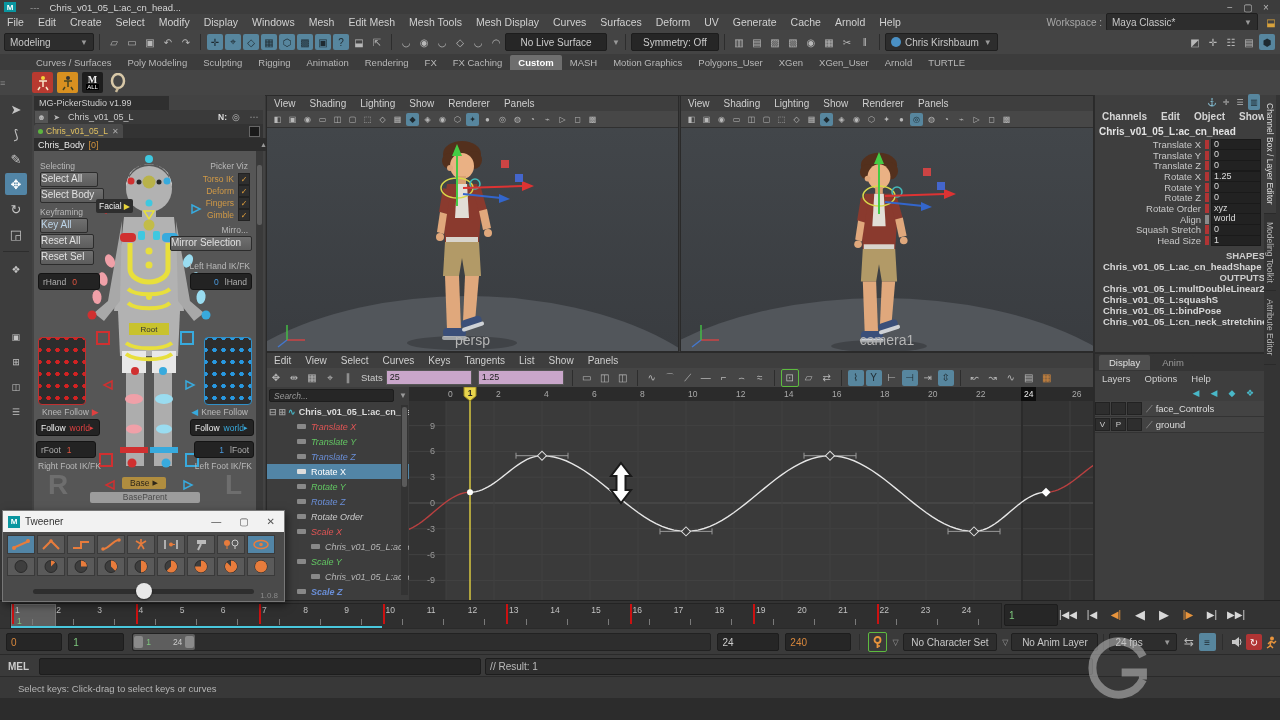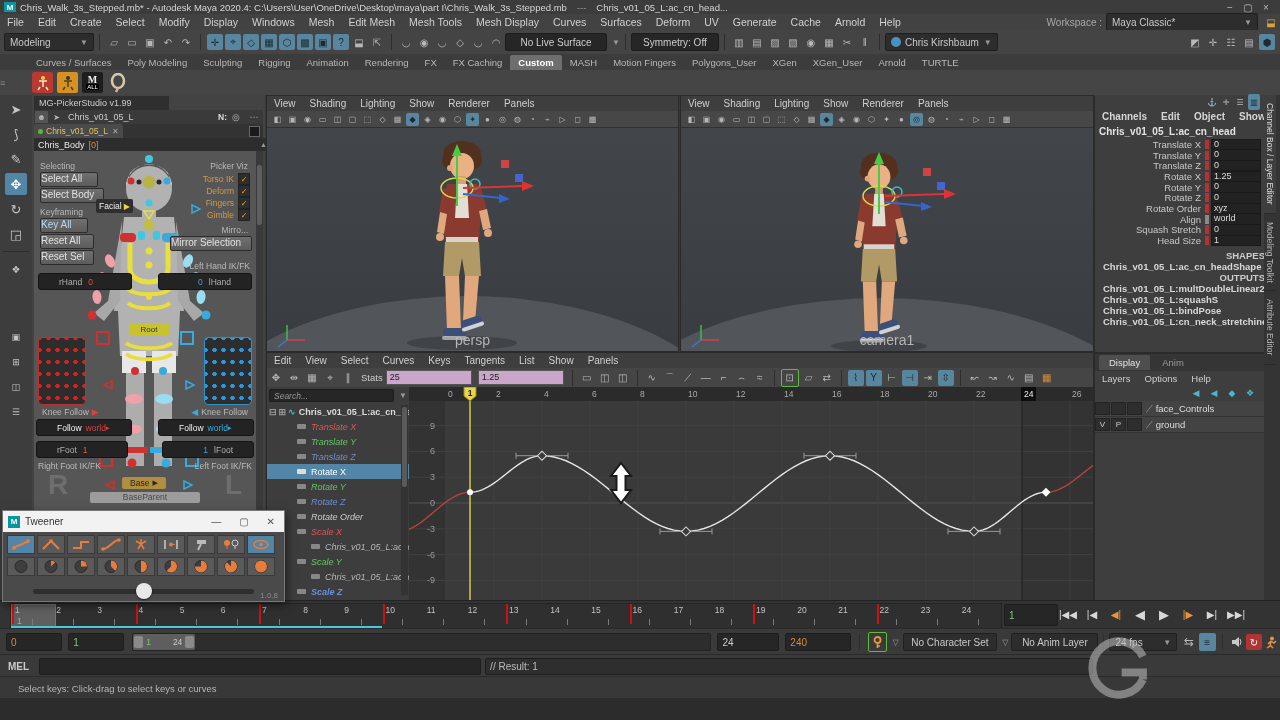--- a/index.html
+++ b/index.html
@@ -29,21 +29,21 @@
   #toolbox{left:0;top:95px;width:32px;height:505px;background:#3d3d3d;border-right:1px solid #2b2b2b;}
   .tool{width:22px;height:22px;margin:3px auto;display:flex;align-items:center;justify-content:center;color:#c4c4c4;font-size:13px;border-radius:2px;}
   .tool.active{background:#5285a6;color:#fff;}
   
   #picker{left:32px;top:95px;width:233px;height:505px;background:#434343;}
   .pk-btn{background:linear-gradient(#707070,#5c5c5c);border:1px solid #2c2c2c;border-radius:2px;color:#e0e0e0;font-size:10px;text-align:left;line-height:12px;height:13px;}
   .pk-label{font-size:8.5px;color:#b9b9b9;}
   .viz-row{display:flex;justify-content:flex-end;align-items:center;height:12px;}
   .viz-row .vl{color:#d29a46;font-size:8.5px;margin-right:4px;}
   .viz-row .vc{width:10px;height:10px;background:#2e2e2e;border:1px solid #222;color:#e8a33c;font-size:8px;display:flex;align-items:center;justify-content:center;}
-  .pk-field{background:#232323;border:1px solid #141414;border-radius:3px;height:15px;display:flex;align-items:center;font-size:8.5px;padding:0 20px;}
+  .pk-field{background:#232323;border:1px solid #141414;border-radius:3px;height:15px;display:flex;align-items:center;font-size:8.5px;padding:0 4px;}
   
   .viewport{top:95px;height:255px;background:#3a3d41;border:1px solid #2a2a2a;overflow:hidden;}
   .vp-menu{height:15px;display:flex;align-items:center;font-size:10px;background:#3e3e3e;}
   .vp-menu span{margin:0 7px;color:#cfcfcf;}
   .vp-icons{height:16px;background:#474747;display:flex;align-items:center;padding-left:3px;border-bottom:1px solid #303030;}
   .vp-icons .ico{width:13px;height:13px;font-size:8px;}
   .dome{position:absolute;border-radius:50%;background:#52565b;}
   .cam-label{position:absolute;font-size:14px;color:#b5b5b5;}
   
   #rightpanel{left:1094px;top:95px;width:170px;height:505px;background:#3e3e3e;border-left:1px solid #2b2b2b;}
@@ -145,21 +145,20 @@
       <g id="gizmo">
         <line x1="12" y1="20" x2="30" y2="20" stroke="#cc4444" stroke-width="1.5"></line>
         <line x1="12" y1="20" x2="12" y2="5" stroke="#44bb44" stroke-width="1.5"></line>
         <line x1="12" y1="20" x2="3" y2="27" stroke="#4477cc" stroke-width="1.5"></line>
       </g>
     </defs>
   </svg>
 
   <div id="titlebar" class="abs">
     <span style="width:12px;height:10px;background:#0a96a0;color:#fff;font-size:8px;display:inline-flex;align-items:center;justify-content:center;margin:0 4px;font-weight:bold">M</span>
-    <span>Chris_Walk_3s_Stepped.mb* - Autodesk Maya 2020.4: C:\Users\User\OneDrive\Desktop\maya\part I\Chris_Walk_3s_Stepped.mb</span>
     <span style="margin:0 10px;color:#999">---</span>
     <span>Chris_v01_05_L:ac_cn_head...</span>
     <span style="flex:1"></span>
     <span class="ico">−</span>
     <span class="ico">▢</span>
     <span class="ico" style="margin-right:6px">×</span>
   </div>
 
   <div id="menubar" class="abs">
     <div style="display:flex">
@@ -266,21 +265,21 @@
     <span class="tab">Curves / Surfaces</span>
         <span class="tab">Poly Modeling</span>
         <span class="tab">Sculpting</span>
         <span class="tab">Rigging</span>
         <span class="tab">Animation</span>
         <span class="tab">Rendering</span>
         <span class="tab">FX</span>
         <span class="tab">FX Caching</span>
         <span class="tab active">Custom</span>
         <span class="tab">MASH</span>
-        <span class="tab">Motion Fingers</span>
+        <span class="tab">Motion Graphics</span>
         <span class="tab">Polygons_User</span>
         <span class="tab">XGen</span>
         <span class="tab">XGen_User</span>
         <span class="tab">Arnold</span>
         <span class="tab">TURTLE</span>
       </div>
   </div>
   <div id="shelfrow" class="abs">
     <span style="width:8px;color:#888;font-size:9px">≡</span>
     <span style="width:22px"></span>

